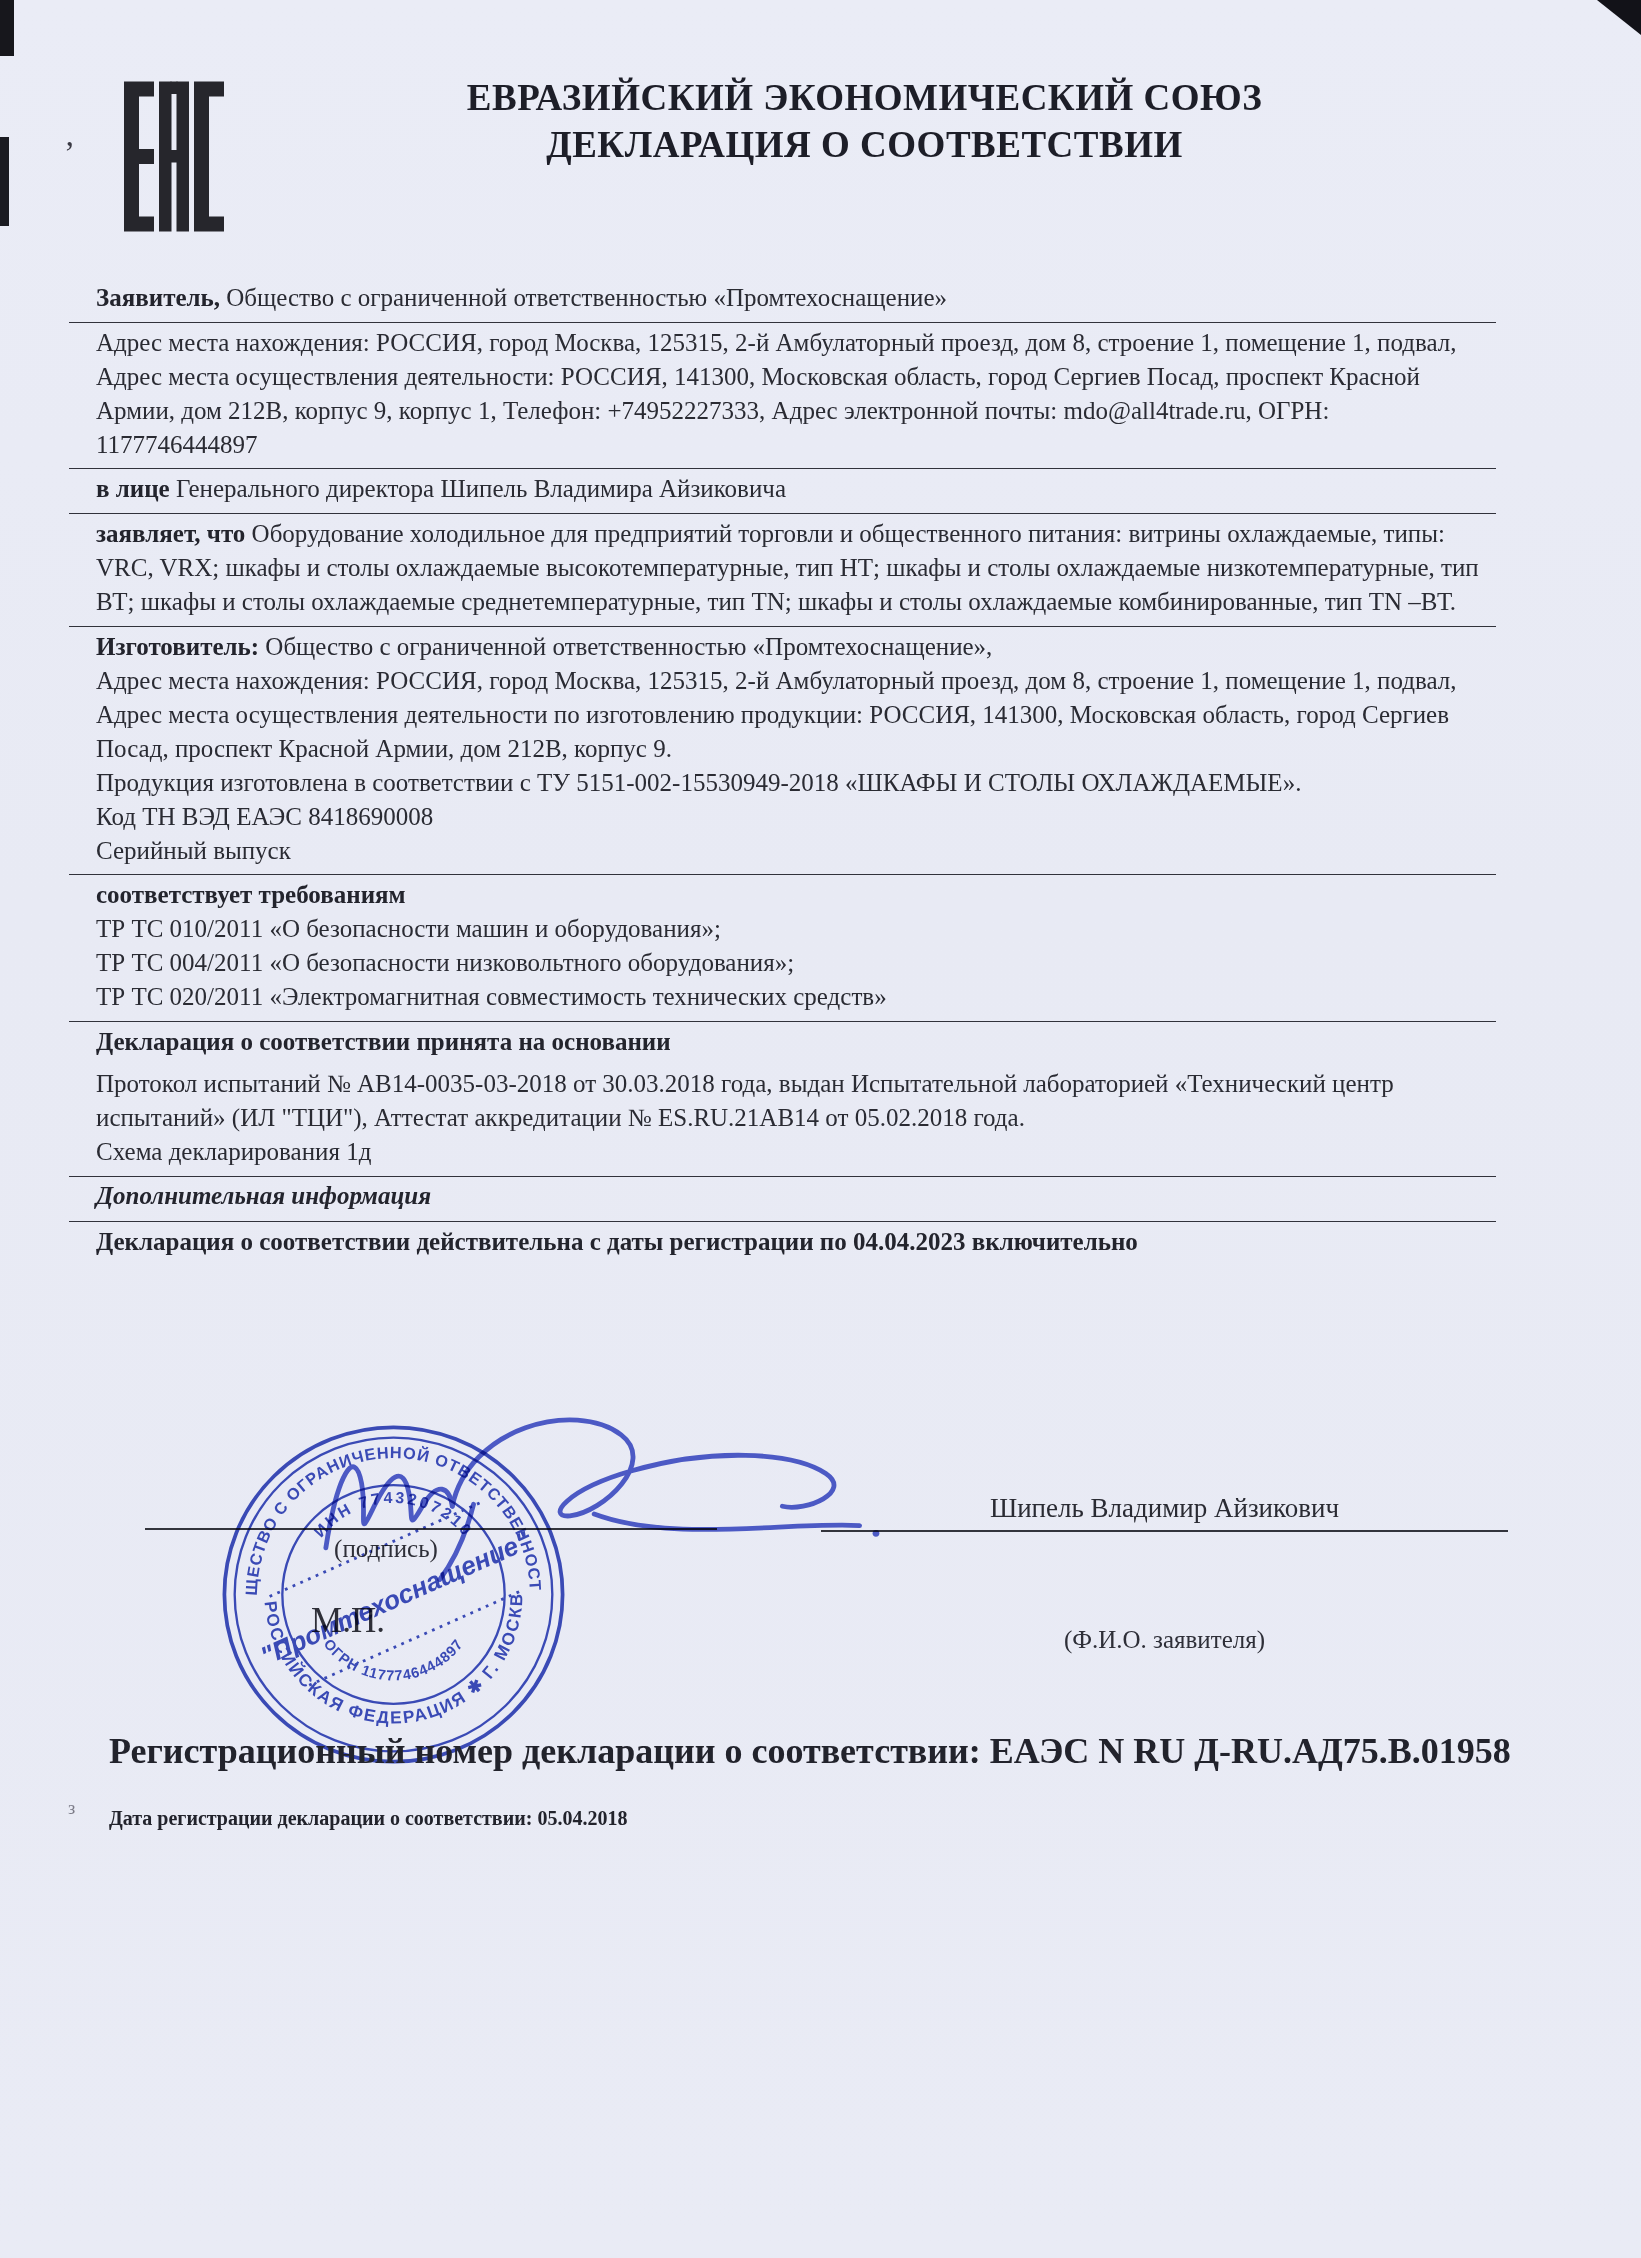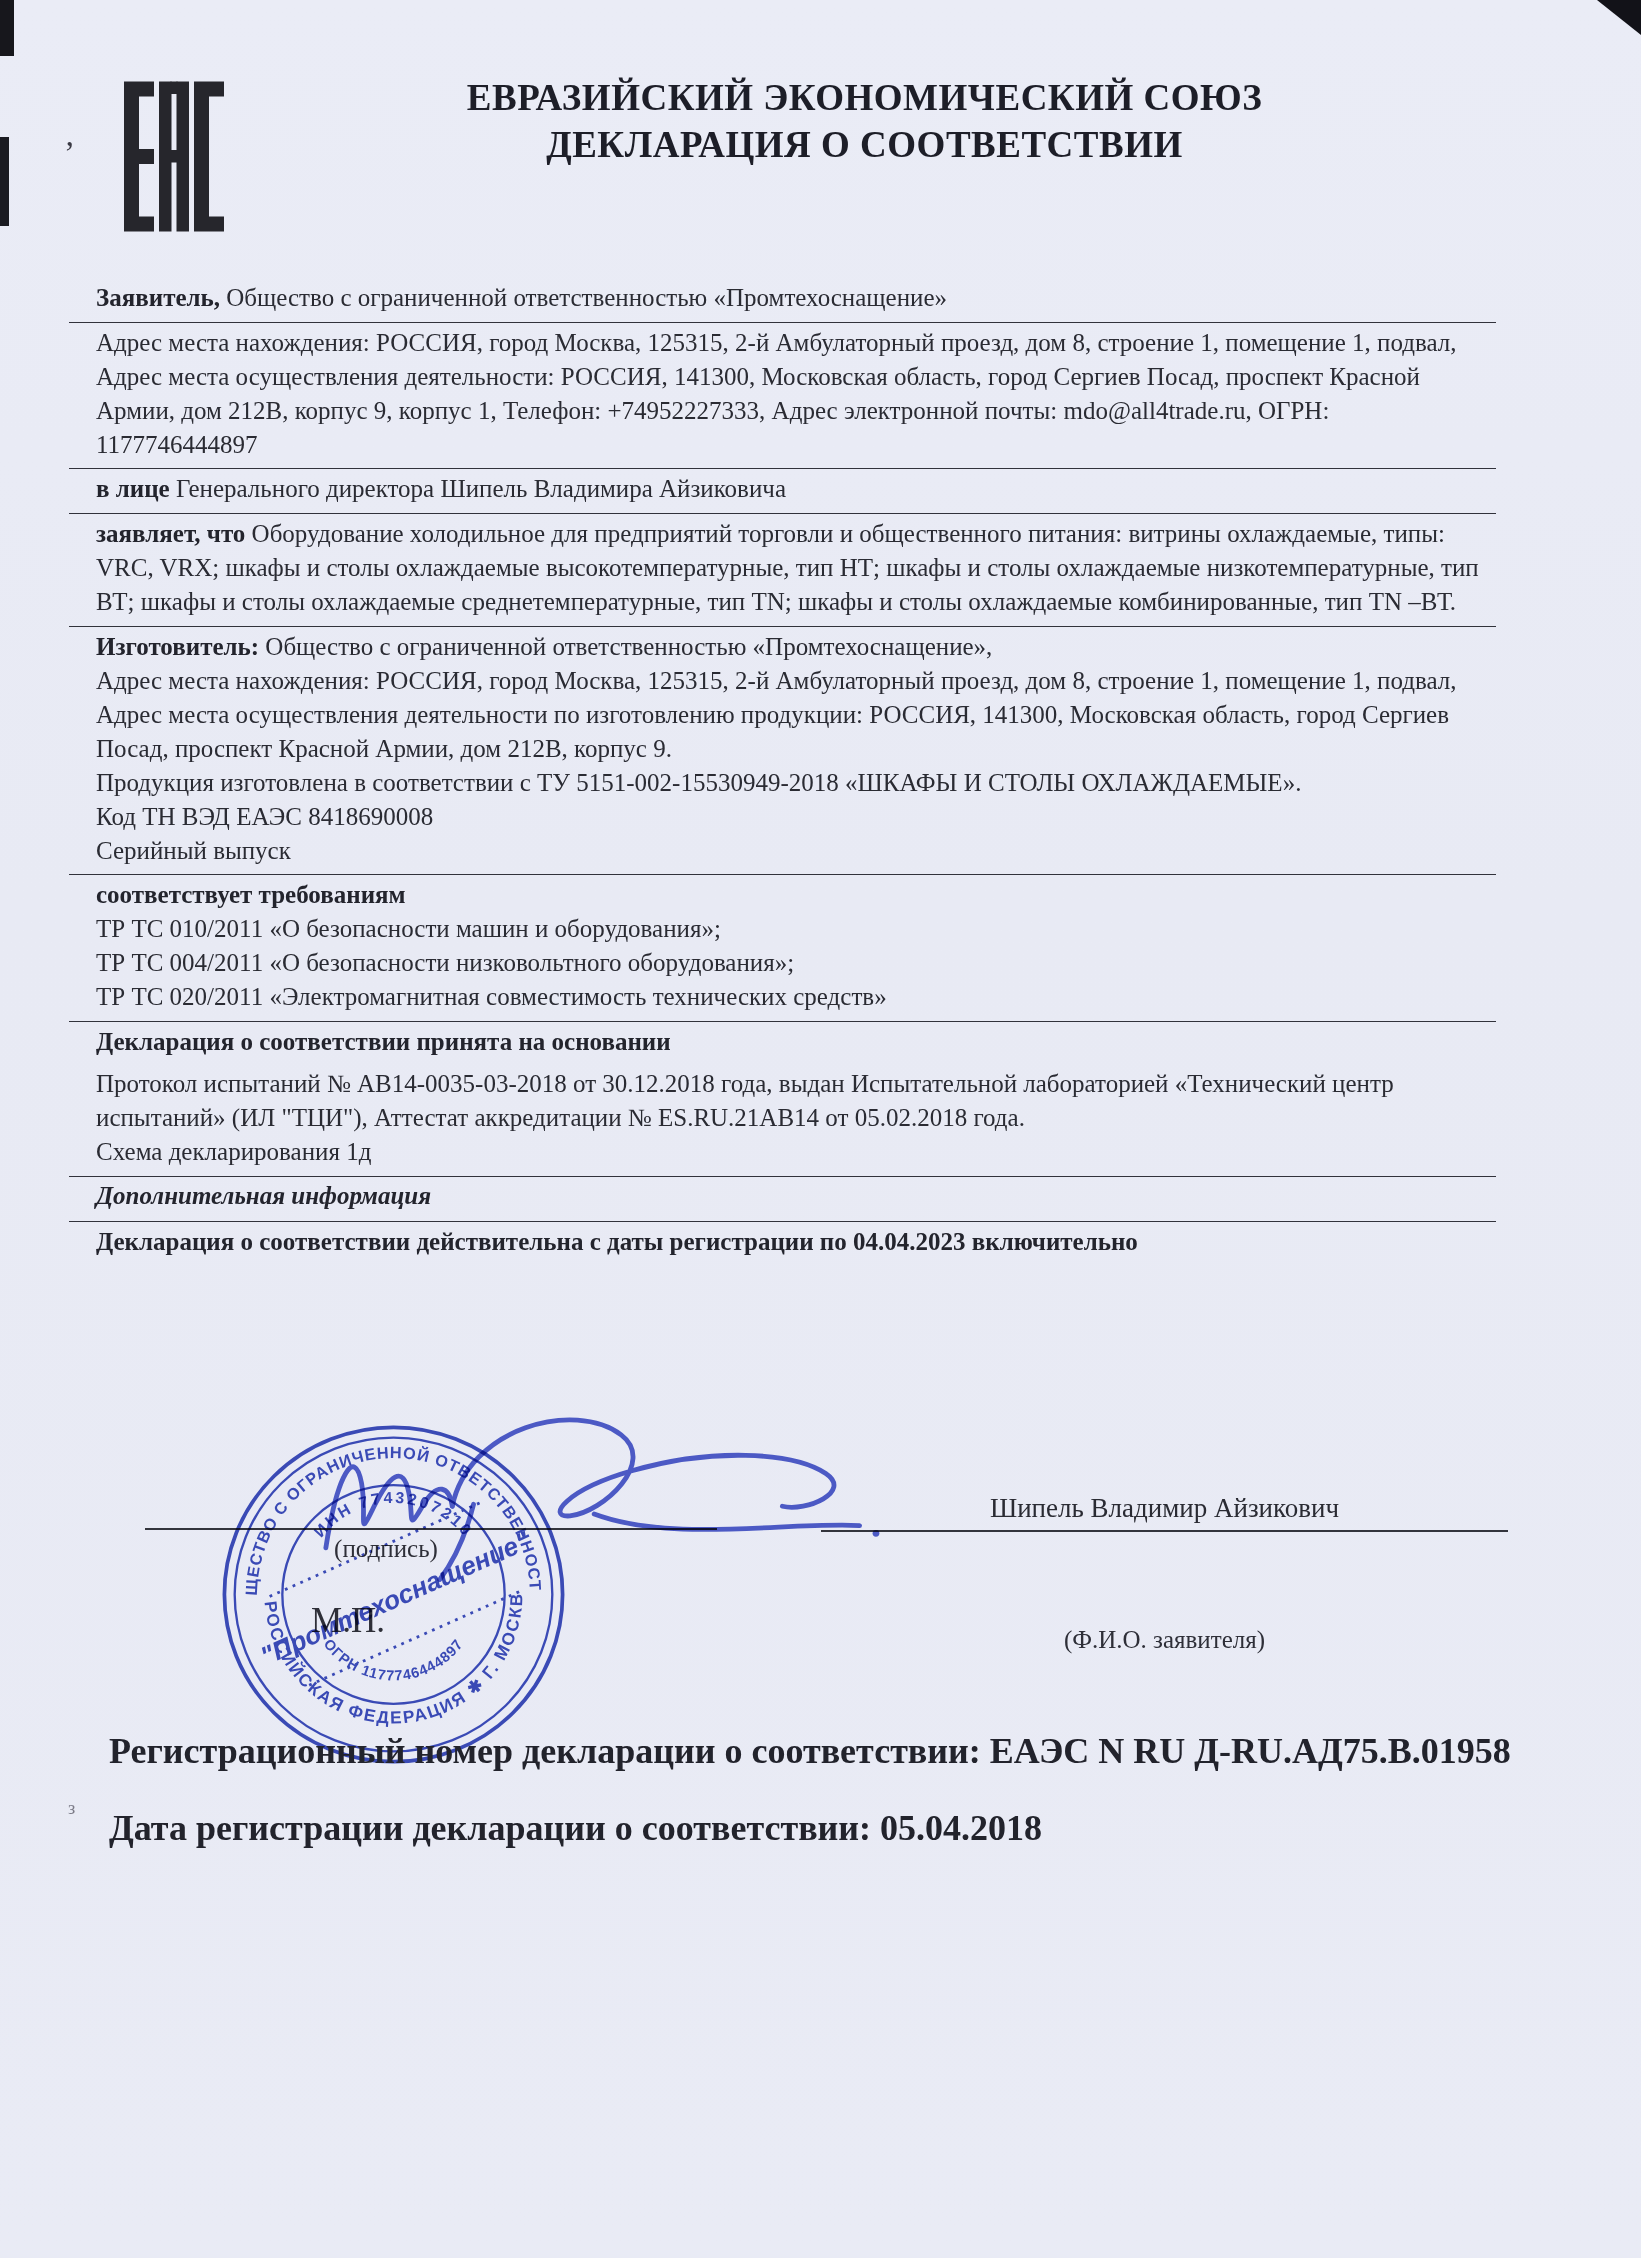--- a/index.html
+++ b/index.html
@@ -46,21 +46,21 @@
   .sig-caption-left{position:absolute;left:246px;top:1535px;width:280px;text-align:center;font-size:25px;color:#2e2f38;}
   .mp-label{position:absolute;left:290px;top:1601px;width:116px;text-align:center;font-size:35px;color:#2e2f38;}
   .name-right{position:absolute;left:821px;top:1493px;width:687px;text-align:center;font-size:27px;color:#2a2b33;}
   .caption-right{position:absolute;left:821px;top:1626px;width:687px;text-align:center;font-size:25px;color:#2e2f38;}
 
   .stamp-svg{position:absolute;left:214px;top:1417px;mix-blend-mode:multiply;opacity:.92;}
   .signature-svg{position:absolute;left:266px;top:1398px;mix-blend-mode:multiply;opacity:.9;}
 
   
   .reg-number{position:absolute;left:109px;top:1730px;width:1410px;font-size:36px;font-weight:bold;color:#22232c;}
-  .reg-date{position:absolute;left:109px;top:1807px;width:1410px;font-size:36px;font-weight:bold;color:#22232c;}
+  .reg-date{position:absolute;left:109px;top:1807px;width:1410px;font-size:20px;font-weight:bold;color:#22232c;}
 </style>
 </head>
 <body>
 
 <div class="page">
 
   <div class="art-tl1"></div>
   <div class="art-tl2"></div>
   <div class="art-tr"></div>
   <div class="art-apos">’</div>
@@ -126,21 +126,21 @@
 
     <div class="sec">
       <p class="para hline">соответствует требованиям</p>
       <p class="para">ТР ТС 010/2011 «О безопасности машин и оборудования»;</p>
       <p class="para">ТР ТС 004/2011 «О безопасности низковольтного оборудования»;</p>
       <p class="para">ТР ТС 020/2011 «Электромагнитная совместимость технических средств»</p>
     </div>
 
     <div class="sec">
       <p class="para hline" style="margin-bottom:7.7px;">Декларация о соответствии принята на основании</p>
-      <p class="para">Протокол испытаний № АВ14-0035-03-2018 от 30.12.2018 года, выдан Испытательной лабораторией «Технический центр испытаний» (ИЛ "ТЦИ"), Аттестат аккредитации № ES.RU.21АВ14 от 05.02.2018 года.</p>
+      <p class="para">Протокол испытаний № АВ14-0035-03-2018 от 30.03.2018 года, выдан Испытательной лабораторией «Технический центр испытаний» (ИЛ "ТЦИ"), Аттестат аккредитации № ES.RU.21АВ14 от 05.02.2018 года.</p>
       <p class="para">Схема декларирования 1д</p>
     </div>
 
     <div class="sec">
       <p class="para hline" style="margin-bottom:1px;font-style:italic;">Дополнительная информация</p>
     </div>
 
     <div class="sec no-rule">
       <p class="para hline">Декларация о соответствии действительна с даты регистрации по 04.04.2023 включительно</p>
     </div>

